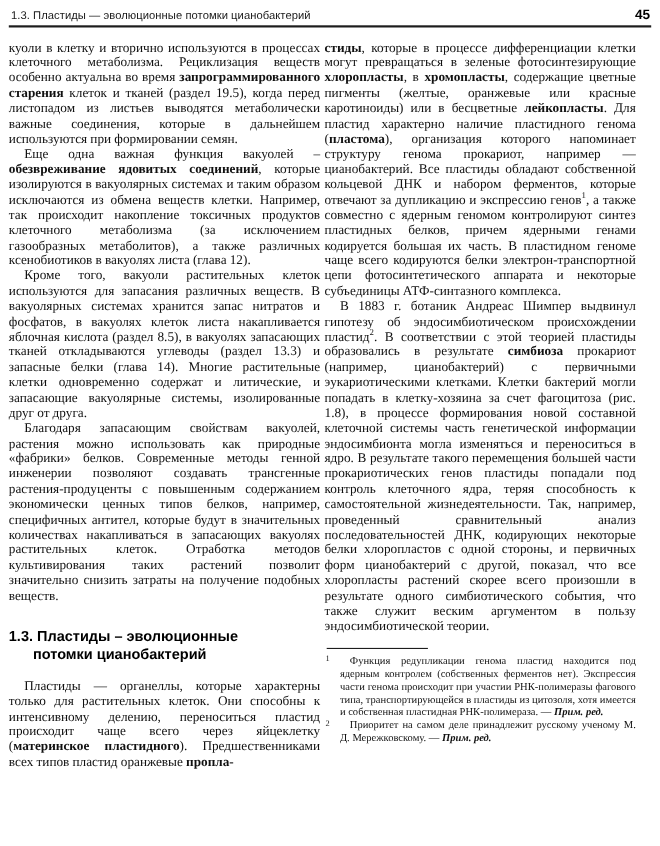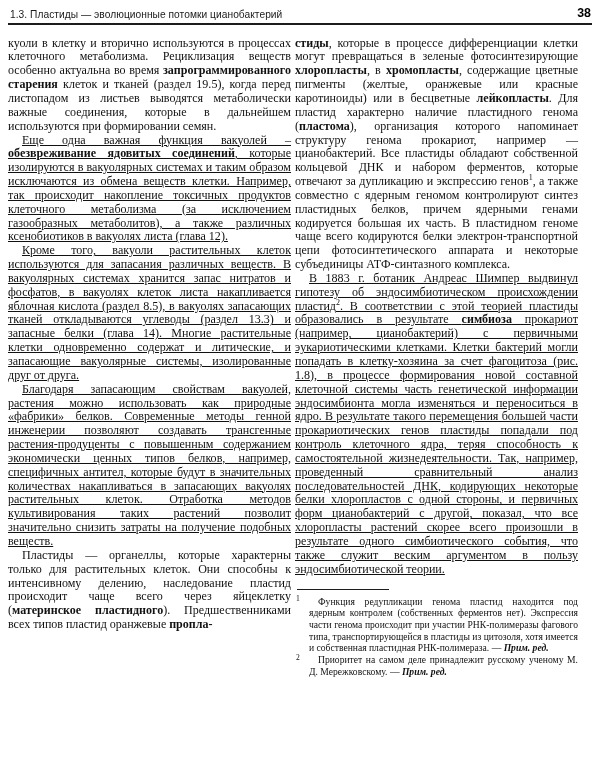--- a/index.html
+++ b/index.html
@@ -74,21 +74,20 @@
     line-height: 13.85px;
     text-indent: 14px;
     hyphens: manual;
     word-spacing: -0.15px;
   }
   p.para.cont {
     text-indent: 0;
   }
   p.para + p.para {
     margin-top: 0;
-    text-decoration: underline;
   }
   b, strong { font-weight: bold; }
 
   sup.fn {
     font-size: 8px;
     vertical-align: super;
     line-height: 0;
   }
 
   
@@ -134,37 +133,41 @@
   .footnote .lead { display: inline-block; width: 9px; }
   .footnote i { font-style: italic; font-weight: bold; }
 </style>
 </head>
 <body>
 
 <div class="page">
 
   <div class="runhead">
     <div class="runhead-title">1.3. Пластиды — эволюционные потомки цианобактерий</div>
-    <div class="runhead-folio">38</div>
+    <div class="runhead-folio">45</div>
   </div>
   <div class="rule-head"></div>
 
   <div class="columns">
 
     <div class="col">
       <div>
           <p class="para cont"><span>куоли в клетку и вторично используются в процессах клеточного метаболизма. Рециклизация веществ особенно актуальна во время </span><b>запрограммированного старения</b><span> клеток и тканей (раздел 19.5), когда перед листопадом из листьев выводятся метаболически важные соединения, которые в дальнейшем используются при формировании семян.</span></p>
           <p class="para"><span>Еще одна важная функция вакуолей – </span><b>обезвреживание ядовитых соединений</b><span>, которые изолируются в вакуолярных системах и таким образом исключаются из обмена веществ клетки. Например, так происходит накопление токсичных продуктов клеточного метаболизма (за исключением газообразных метаболитов), а также различных ксенобиотиков в вакуолях листа (глава 12).</span></p>
           <p class="para"><span>Кроме того, вакуоли растительных клеток используются для запасания различных веществ. В вакуолярных системах хранится запас нитратов и фосфатов, в вакуолях клеток листа накапливается яблочная кислота (раздел 8.5), в вакуолях запасающих тканей откладываются углеводы (раздел 13.3) и запасные белки (глава 14). Многие растительные клетки одновременно содержат и литические, и запасающие вакуолярные системы, изолированные друг от друга.</span></p>
           <p class="para"><span>Благодаря запасающим свойствам вакуолей, растения можно использовать как природные «фабрики» белков. Современные методы генной инженерии позволяют создавать трансгенные растения-продуценты с повышенным содержанием экономически ценных типов белков, например, специфичных антител, которые будут в значительных количествах накапливаться в запасающих вакуолях растительных клеток. Отработка методов культивирования таких растений позволит значительно снизить затраты на получение подобных веществ.</span></p>
         </div>
 
+      <div class="section-head">
+        <span class="l1">1.3. Пластиды – эволюционные</span>
+        <span class="l2">потомки цианобактерий</span>
+      </div>
 
       <div>
-          <p class="para"><span>Пластиды — органеллы, которые характерны только для растительных клеток. Они способны к интенсивному делению, наследование пластид происходит чаще всего через яйцеклетку (</span><b>материнское пластидного</b><span>). Предшественниками всех типов пластид оранжевые </span><b>пропла-</b></p>
+          <p class="para"><span>Пластиды — органеллы, которые характерны только для растительных клеток. Они способны к интенсивному делению, переноситься пластид происходит чаще всего через яйцеклетку (</span><b>материнское пластидного</b><span>). Предшественниками всех типов пластид оранжевые </span><b>пропла-</b></p>
         </div>
     </div>
 
     <div class="col">
       <div>
           <p class="para cont"><b>стиды</b><span>, которые в процессе дифференциации клетки могут превращаться в зеленые фотосинтезирующие </span><b>хлоропласты</b><span>, в </span><b>хромопласты</b><span>, содержащие цветные пигменты (желтые, оранжевые или красные каротиноиды) или в бесцветные </span><b>лейкопласты</b><span>. Для пластид характерно наличие пластидного генома (</span><b>пластома</b><span>), организация которого напоминает структуру генома прокариот, например — цианобактерий. Все пластиды обладают собственной кольцевой ДНК и набором ферментов, которые отвечают за дупликацию и экспрессию генов</span><sup class="fn">1</sup><span>, а также совместно с ядерным геномом контролируют синтез пластидных белков, причем ядерными генами кодируется большая их часть. В пластидном геноме чаще всего кодируются белки электрон-транспортной цепи фотосинтетического аппарата и некоторые субъединицы АТФ-синтазного комплекса.</span></p>
           <p class="para"><span>В 1883 г. ботаник Андреас Шимпер выдвинул гипотезу об эндосимбиотическом происхождении пластид</span><sup class="fn">2</sup><span>. В соответствии с этой теорией пластиды образовались в результате </span><b>симбиоза</b><span> прокариот (например, цианобактерий) с первичными эукариотическими клетками. Клетки бактерий могли попадать в клетку-хозяина за счет фагоцитоза (рис. 1.8), в процессе формирования новой составной клеточной системы часть генетической информации эндосимбионта могла изменяться и переноситься в ядро. В результате такого перемещения большей части прокариотических генов пластиды попадали под контроль клеточного ядра, теряя способность к самостоятельной жизнедеятельности. Так, например, проведенный сравнительный анализ последовательностей ДНК, кодирующих некоторые белки хлоропластов с одной стороны, и первичных форм цианобактерий с другой, показал, что все хлоропласты растений скорее всего произошли  в результате одного симбиотического события, что также служит веским аргументом в пользу эндосимбиотической теории.</span></p>
         </div>
 
       <div class="footnotes">

